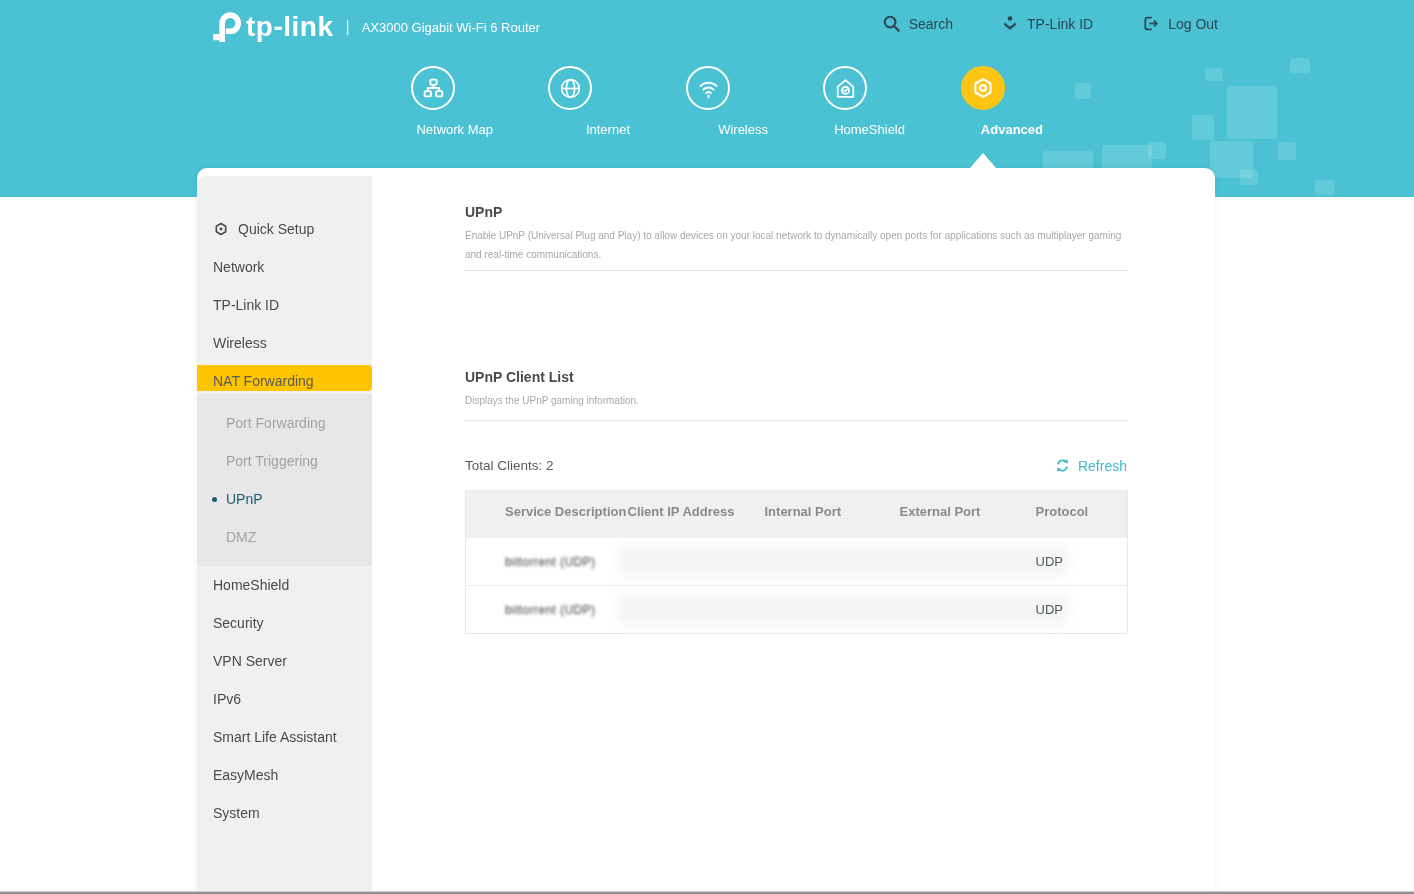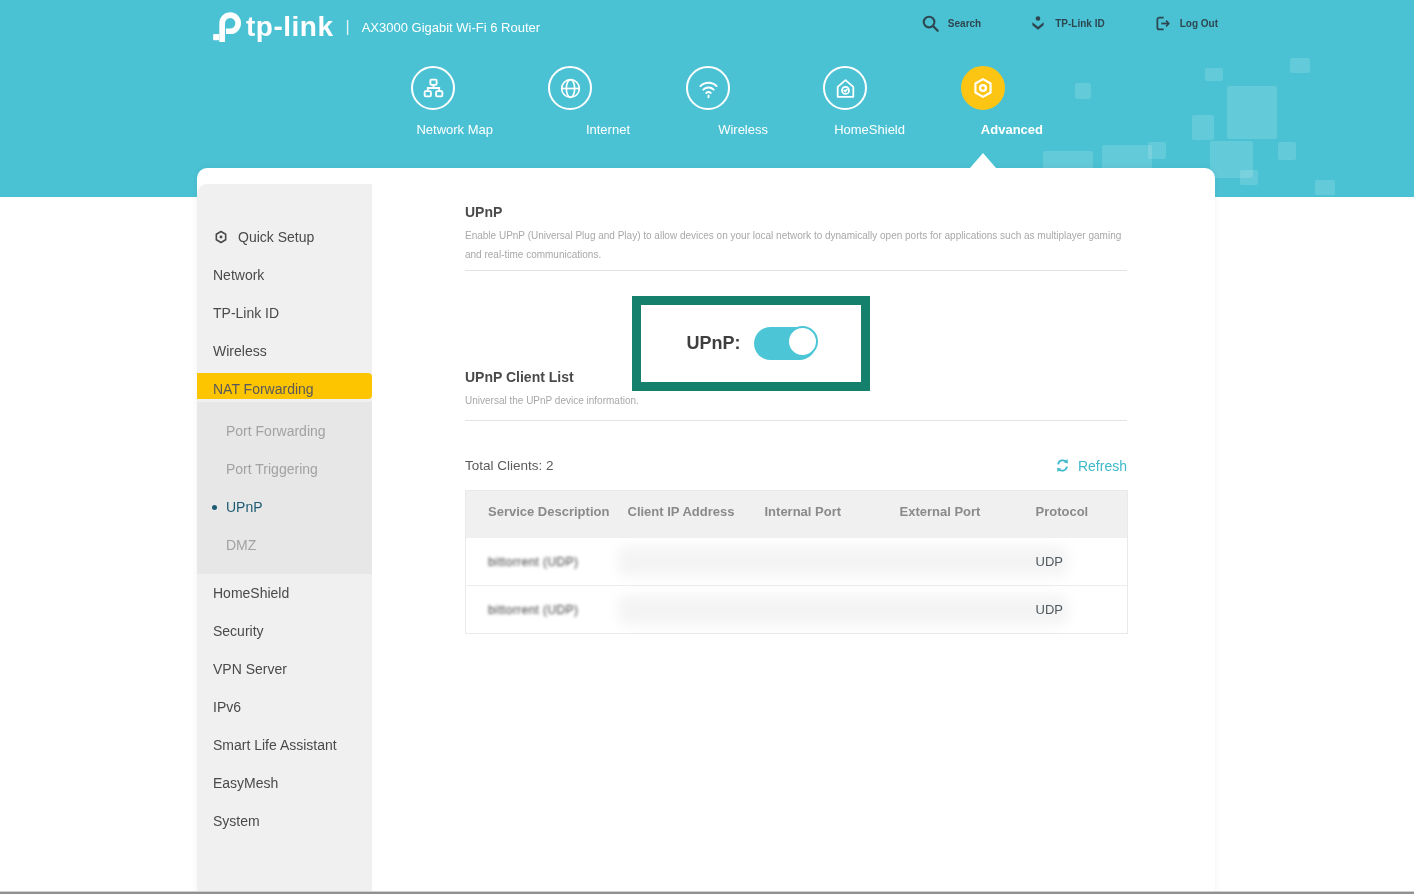--- a/index.html
+++ b/index.html
@@ -9,35 +9,35 @@
     font-family:"Liberation Sans", sans-serif; background:#fff;
   }
   
   .header { position:absolute; left:0; top:0; width:1414px; height:197px; background:#4ac2d3; }
   .sq { position:absolute; background:rgba(255,255,255,.14); border-radius:2px; }
   .brand { position:absolute; left:208px; top:10px; display:flex; align-items:center; color:#fff; }
   .brand-name { font-size:28px; font-weight:bold; letter-spacing:.5px; margin-left:4px; }
   .brand-sep { font-size:16px; margin:0 12px; opacity:.85; font-weight:300; }
   .brand-model { font-size:13px; }
   .header-actions { position:absolute; right:196px; top:14px; display:flex; gap:48px; align-items:center; }
-  .h-action { display:flex; align-items:center; gap:8px; font-size:10px; color:#2e4650; cursor:pointer;font-weight:bold; }
+  .h-action { display:flex; align-items:center; gap:8px; font-size:14px; color:#2e4650; cursor:pointer; }
   
   .nav-item { position:absolute; top:66px; width:120px; text-align:right; color:#fff; cursor:pointer; }
   .nav-circle { width:44px; height:44px; border:2px solid #fff; border-radius:50%; margin:0 auto;
     display:flex; align-items:center; justify-content:center; }
   .nav-item.active .nav-circle { background:#fdc513; border-color:#fdc513; }
   .nav-label { margin-top:12px; font-size:13px; }
   .nav-item.active .nav-label { font-weight:bold; }
   
   .panel { position:absolute; left:197px; top:168px; width:1018px; bottom:0; background:#fff;
     border-radius:10px 10px 0 0; box-shadow:0 0 6px rgba(0,0,0,.06); }
   .pointer { position:absolute; top:-15px; left:773px; width:0; height:0;
     border-left:13px solid transparent; border-right:13px solid transparent; border-bottom:15px solid #fff; }
   
-  .sidebar { position:absolute; left:0; top:16px; bottom:0; width:175px; background:#f0f0f0;
+  .sidebar { position:absolute; left:0; top:8px; bottom:0; width:175px; background:#f0f0f0;
     border-radius:10px 0 0 0; font-size:14px; color:#4a4a4a; }
   .sidebar ul { list-style:none; }
   .sidebar li { height:38px; line-height:38px; padding-left:16px; cursor:pointer; white-space:nowrap; }
   .grp-top { padding-top:34px; }
   .item-quick { display:flex; align-items:center; gap:9px; }
   .item-quick svg { flex:0 0 auto; }
   li.nat-active { background:#fdc400; height:26px; line-height:32px; border-radius:0 4px 4px 0;
     margin:3px 0; color:#595959; }
   .submenu { background:#e7e7e7; padding:10px 0; }
   .submenu li { color:#a2a2a2; padding-left:29px; position:relative; }
@@ -63,21 +63,21 @@
   .list-toolbar { margin-top:36px; width:662px; display:flex; justify-content:space-between; align-items:center; }
   .total { font-size:13.5px; color:#5a5a5a; }
   .refresh { display:flex; align-items:center; gap:7px; font-size:14px; color:#3fb9cb; cursor:pointer; }
   
   table.clients { margin-top:16px; width:662px; border-collapse:collapse; table-layout:fixed;
     border:1px solid #e9e9e9; }
   table.clients th { background:#f0f0f0; font-size:13px; color:#8a8a8a; text-align:left;
     vertical-align:top; padding-top:13px; height:47px; font-weight:bold; line-height:16px; }
   table.clients td { height:48px; font-size:13px; color:#50595f; vertical-align:middle; position:relative; }
   table.clients tbody tr + tr td { border-top:1px solid #ededed; }
-  .c1 { padding-left:22px; }
+  .c1 { padding-left:39px; }
   .blurred-text { filter:blur(1.6px); color:#3c3c3c; font-size:12px; letter-spacing:.4px; }
   .smear { position:absolute; left:-10px; top:50%; transform:translateY(-50%); width:450px; height:30px;
     background:#f4f4f4; border-radius:8px; filter:blur(6px); pointer-events:none; }
   
   .bottom-edge { position:absolute; left:0; bottom:0; width:100%; height:3px; background:#919191;
     border-top:1px solid #cfcfcf; z-index:50; }
 </style>
 </head>
 <body>
 
@@ -230,21 +230,21 @@
       </ul>
     </aside>
 
     <main class="content">
       <div class="inner">
         <h2 class="sec">UPnP</h2>
         <p class="desc">Enable UPnP (Universal Plug and Play) to allow devices on your local network to dynamically open ports for applications such as multiplayer gaming and real-time communications.</p>
         <div class="hr"></div>
 
         <h2 class="sec clients">UPnP Client List</h2>
-        <p class="desc">Universal the UPnP device information.</p>
+        <p class="desc">Displays the UPnP gaming information.</p>
         <div class="hr second"></div>
 
         <div class="list-toolbar">
           <span class="total">Total Clients: 2</span>
           <span class="refresh">
             <span style="display:flex">
               <svg width="17" height="17" viewBox="0 0 20 20" fill="none" stroke="#3fb9cb" stroke-width="2.1">
                 <path d="M4.8 8.6 A5.6 5.6 0 0 1 14.9 6.3"></path>
                 <polygon points="15.9,2.4 16.3,7.5 11.5,6.2" fill="#3fb9cb" stroke="none"></polygon>
                 <path d="M15.2 11.4 A5.6 5.6 0 0 1 5.1 13.7"></path>
@@ -292,23 +292,17 @@
                   <div class="smear"></div>
                 </td>
               <td></td>
               <td></td>
               <td>UDP</td>
             </tr>
           </tbody>
         </table>
       </div>
 
-      <div class="highlight-box">
-        <span class="toggle-label">UPnP:</span>
-        <div class="toggle">
-          <div class="toggle-knob"></div>
-        </div>
-      </div>
     </main>
   </div>
 
   <div class="bottom-edge"></div>
 </div>
 
 </body></html>

